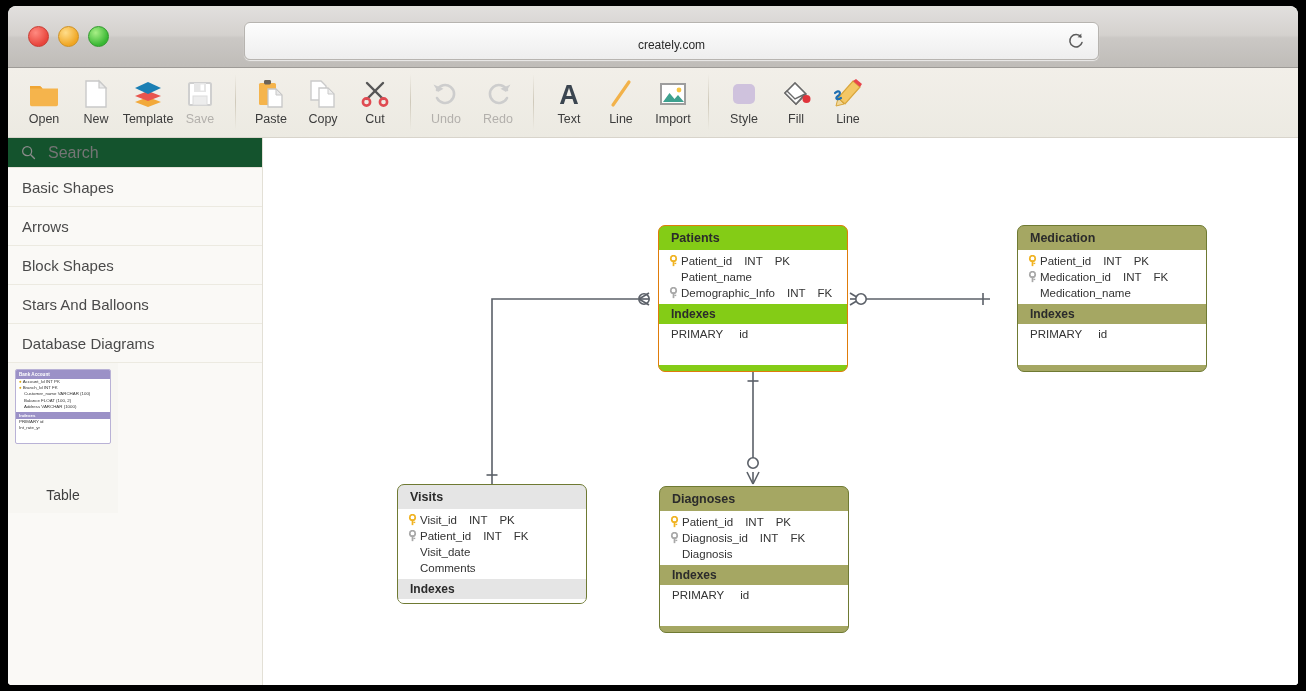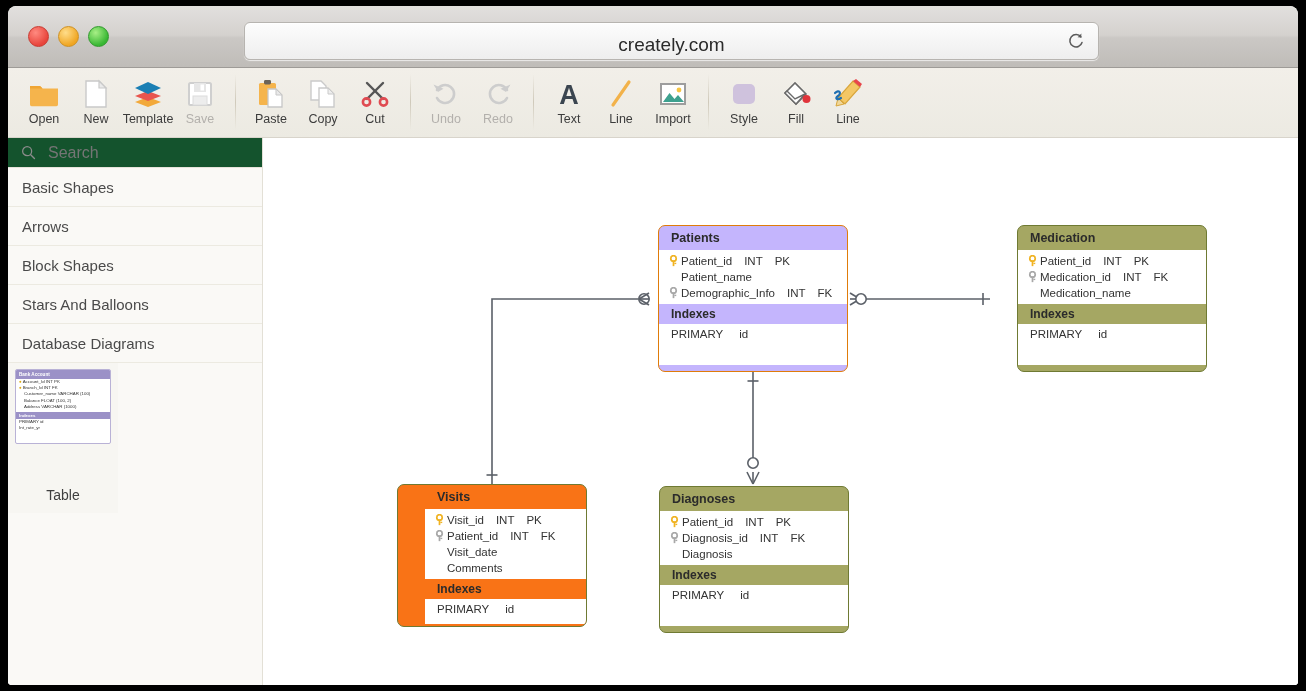--- a/index.html
+++ b/index.html
@@ -34,21 +34,21 @@
 
   .urlbar {
     position: absolute; left: 236px; top: 16px;
     width: 855px; height: 38px;
     background: linear-gradient(to bottom, #fdfdfd, #eeeeee);
     border: 1px solid #b7b4b0;
     border-radius: 6px;
     box-shadow: inset 0 1px 0 #fff, 0 1px 1px rgba(255,255,255,.7);
     display: flex; align-items: center; justify-content: center;
   }
-  .urltext { font-size: 19px; color: #2a2a2a; margin-top: 7px; }
+  .urltext { font-size: 12px; color: #2a2a2a; margin-top: 7px; }
   .reload {
     position: absolute; right: 12px; top: 50%; transform: translateY(-50%);
     width: 20px; height: 20px; cursor: pointer;
   }
 
   
   .toolbar {
     position: relative;
     height: 70px;
     background: linear-gradient(to bottom, #f2efe9, #eceae2);
@@ -369,21 +369,21 @@
           </g>
           <g>
             <path d="M490 234 L490 330" fill="none" stroke="#5b6068" stroke-width="1.6"></path>
             <path d="M484.5 243 L495.5 243" fill="none" stroke="#5b6068" stroke-width="1.6"></path>
             <circle cx="490" cy="325" r="5.2" fill="#fff" stroke="#5b6068" stroke-width="1.6"></circle>
             <path d="M490 346 L484 334" fill="none" stroke="#5b6068" stroke-width="1.6"></path>
             <path d="M490 346 L496 334" fill="none" stroke="#5b6068" stroke-width="1.6"></path>
             <path d="M490 346 L490 334" fill="none" stroke="#5b6068" stroke-width="1.6"></path>
           </g>
         </svg>
-    <div class="ertable" style="left: 395px; top: 87px; width: 190px; height: 147px; background: #c4b5fd; border: 1px solid rgb(224, 124, 10);">
+    <div class="ertable" style="left: 395px; top: 87px; width: 190px; height: 147px; background: #84cc16; border: 1px solid rgb(224, 124, 10);">
           <div class="t-hdr">Patients</div>
           <div class="t-body" style="height:54px">
             <div class="t-row">
               <span class="t-key">
                 <svg viewBox="0 0 10 14" width="9" height="12">
                   <circle cx="5" cy="4" r="3.2" fill="none" stroke="#f0b323" stroke-width="2"></circle>
                   <rect x="4" y="6.5" width="2" height="6.5" fill="#f0b323"></rect>
                   <rect x="6" y="9" width="2.2" height="1.6" fill="#f0b323"></rect>
                 </svg>
               </span>
@@ -449,21 +449,21 @@
             </div>
           </div>
           <div class="t-idxhdr">Indexes</div>
           <div class="t-idxbody" style="height:41px">
             <div class="t-idxrow">
               <span>PRIMARY</span>
               <span>id</span>
             </div>
           </div>
         </div>
-        <div class="ertable" style="left: 134px; top: 346px; width: 190px; height: 143px; background: #f97316; border: 1px solid rgb(111, 122, 51); padding-left: 27px;">
+        <div class="ertable" style="left: 134px; top: 346px; width: 190px; height: 120px; background: #e5e5e5; border: 1px solid rgb(111, 122, 51);">
           <div class="t-hdr">Visits</div>
           <div class="t-body" style="height:70px">
             <div class="t-row">
               <span class="t-key">
                 <svg viewBox="0 0 10 14" width="9" height="12">
                   <circle cx="5" cy="4" r="3.2" fill="none" stroke="#f0b323" stroke-width="2"></circle>
                   <rect x="4" y="6.5" width="2" height="6.5" fill="#f0b323"></rect>
                   <rect x="6" y="9" width="2.2" height="1.6" fill="#f0b323"></rect>
                 </svg>
               </span>

